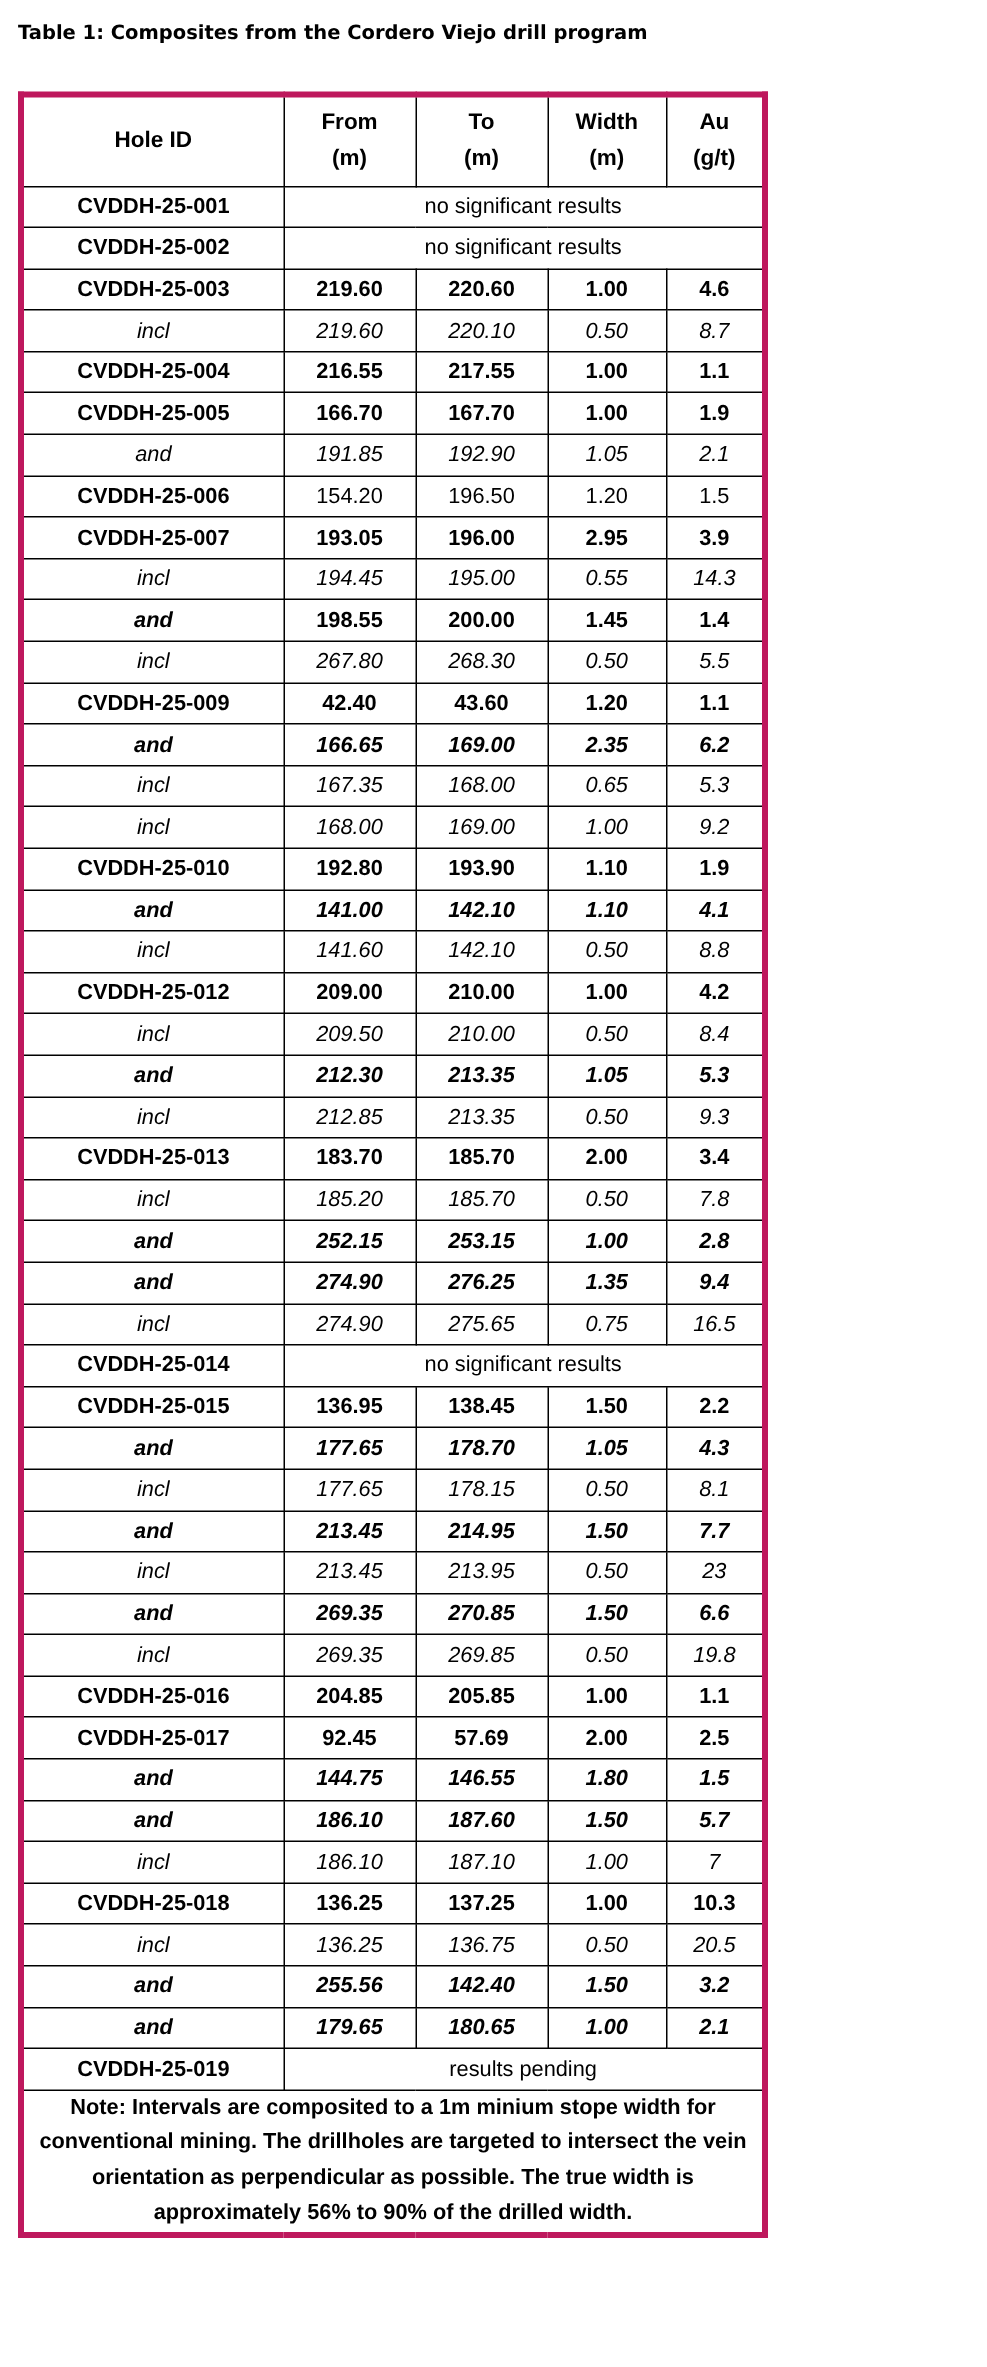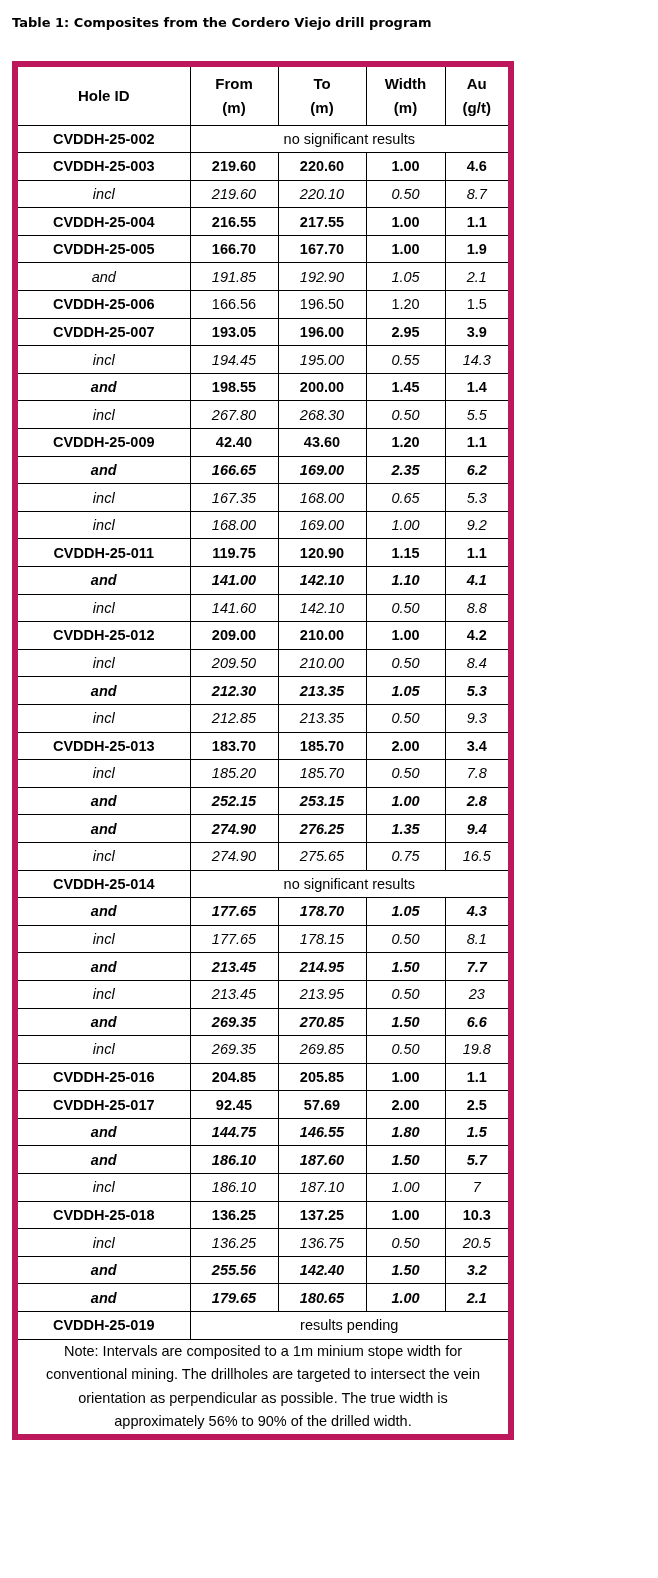--- a/index.html
+++ b/index.html
@@ -16,21 +16,21 @@
     font-family: "DejaVu Sans", sans-serif;
     font-size: 13px;
     line-height: 24px;
     font-weight: 700;
   }
   table.composites {
     margin: 26px 0 0 12px;
     border-collapse: collapse;
     table-layout: fixed;
     width: 496px;
-    border: 6px solid #be185d;
+    border: 4px solid #be185d;
   }
   table.composites th,
   table.composites td {
     border: 1px solid #000000;
     text-align: center;
     vertical-align: middle;
     padding: 0 2px;
     overflow: hidden;
   }
   table.composites th {
@@ -48,20 +48,21 @@
   .s-regular { font-weight: 400; font-style: normal; }
   .s-bold { font-weight: 700; }
   .s-italic { font-style: italic; }
   td.note {
     text-align: left;
     padding: 8px 8px 10px 8px;
     font-size: 14.5px;
     line-height: 23.5px;
     height: auto;
     white-space: pre-line;
+    font-weight: bold;
   }
 </style>
 </head>
 <body>
 
 <div class="page-title">Table 1: Composites from the Cordero Viejo drill program</div>
 
 <table class="composites">
   <colgroup>
     <col style="width:175px">
@@ -89,20 +90,24 @@
         <div class="hdr-line">(m)</div>
       </th>
       <th>
         <div class="hdr-line">Au</div>
         <div class="hdr-line">(g/t)</div>
       </th>
     </tr>
   </thead>
   <tbody>
       <tr>
+        <td class="s-bold">CVDDH-25-001</td>
+        <td class="s-regular" colspan="4">no significant results</td>
+      </tr>
+      <tr>
         <td class="s-bold">CVDDH-25-002</td>
         <td class="s-regular" colspan="4">no significant results</td>
       </tr>
       <tr>
         <td class="s-bold">CVDDH-25-003</td>
         <td class="s-bold">219.60</td>
         <td class="s-bold">220.60</td>
         <td class="s-bold">1.00</td>
         <td class="s-bold">4.6</td>
       </tr>
@@ -129,21 +134,21 @@
       </tr>
       <tr>
         <td class="s-italic">and</td>
         <td class="s-italic">191.85</td>
         <td class="s-italic">192.90</td>
         <td class="s-italic">1.05</td>
         <td class="s-italic">2.1</td>
       </tr>
       <tr>
         <td class="s-bold">CVDDH-25-006</td>
-        <td class="s-regular">166.56</td>
+        <td class="s-regular">154.20</td>
         <td class="s-regular">196.50</td>
         <td class="s-regular">1.20</td>
         <td class="s-regular">1.5</td>
       </tr>
       <tr>
         <td class="s-bold">CVDDH-25-007</td>
         <td class="s-bold">193.05</td>
         <td class="s-bold">196.00</td>
         <td class="s-bold">2.95</td>
         <td class="s-bold">3.9</td>
@@ -191,25 +196,25 @@
         <td class="s-italic">5.3</td>
       </tr>
       <tr>
         <td class="s-italic">incl</td>
         <td class="s-italic">168.00</td>
         <td class="s-italic">169.00</td>
         <td class="s-italic">1.00</td>
         <td class="s-italic">9.2</td>
       </tr>
       <tr>
-        <td class="s-bold">CVDDH-25-011</td>
-        <td class="s-bold">119.75</td>
-        <td class="s-bold">120.90</td>
-        <td class="s-bold">1.15</td>
-        <td class="s-bold">1.1</td>
+        <td class="s-bold">CVDDH-25-010</td>
+        <td class="s-bold">192.80</td>
+        <td class="s-bold">193.90</td>
+        <td class="s-bold">1.10</td>
+        <td class="s-bold">1.9</td>
       </tr>
       <tr>
         <td class="s-bold s-italic">and</td>
         <td class="s-bold s-italic">141.00</td>
         <td class="s-bold s-italic">142.10</td>
         <td class="s-bold s-italic">1.10</td>
         <td class="s-bold s-italic">4.1</td>
       </tr>
       <tr>
         <td class="s-italic">incl</td>
@@ -277,20 +282,27 @@
       <tr>
         <td class="s-italic">incl</td>
         <td class="s-italic">274.90</td>
         <td class="s-italic">275.65</td>
         <td class="s-italic">0.75</td>
         <td class="s-italic">16.5</td>
       </tr>
       <tr>
         <td class="s-bold">CVDDH-25-014</td>
         <td class="s-regular" colspan="4">no significant results</td>
+      </tr>
+      <tr>
+        <td class="s-bold">CVDDH-25-015</td>
+        <td class="s-bold">136.95</td>
+        <td class="s-bold">138.45</td>
+        <td class="s-bold">1.50</td>
+        <td class="s-bold">2.2</td>
       </tr>
       <tr>
         <td class="s-bold s-italic">and</td>
         <td class="s-bold s-italic">177.65</td>
         <td class="s-bold s-italic">178.70</td>
         <td class="s-bold s-italic">1.05</td>
         <td class="s-bold s-italic">4.3</td>
       </tr>
       <tr>
         <td class="s-italic">incl</td>

